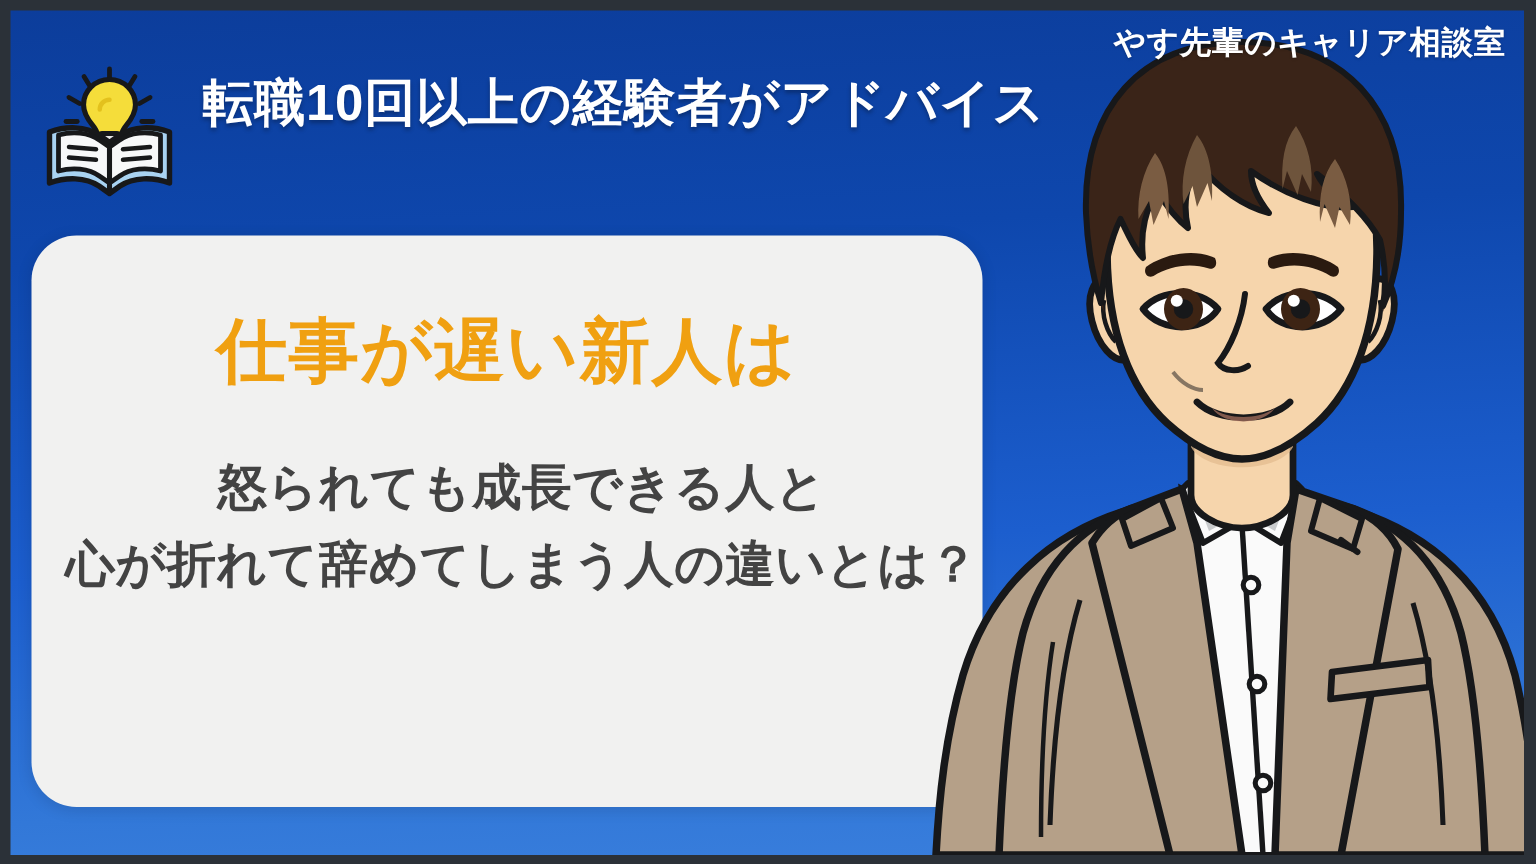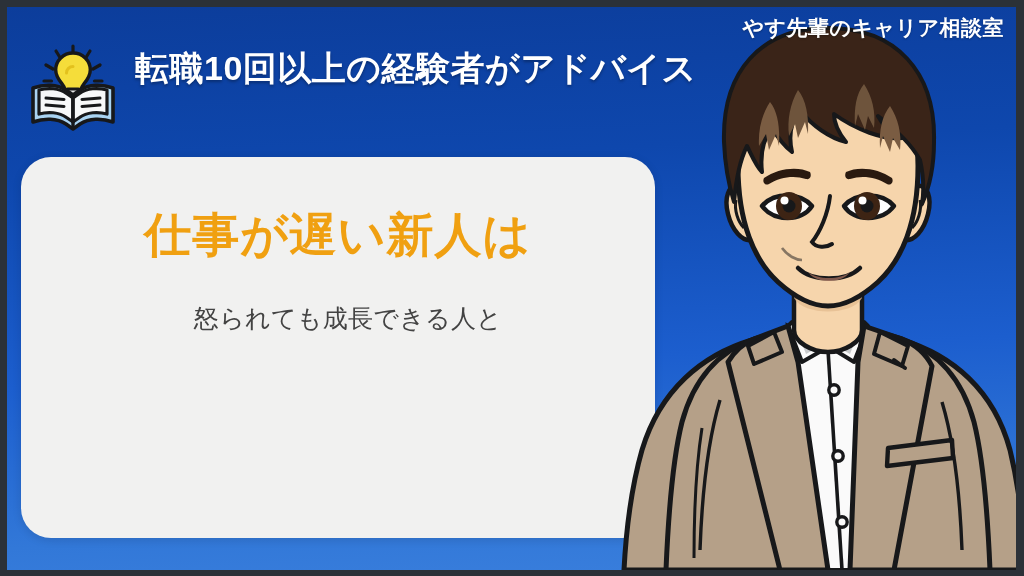--- a/index.html
+++ b/index.html
@@ -98,22 +98,22 @@
     font-weight: 700;
     line-height: 1.28;
     letter-spacing: 1px;
   }
   .title-line { display: block; white-space: nowrap; font-family: Liberation Serif, serif; }
 
   .subtitle-block {
     margin-top: 34px;
     text-align: center;
     color: #434343;
-    font-size: 25px;
-    font-weight: 400;
+    font-size: 33px;
+    font-weight: 700;
     line-height: 1.55;
     letter-spacing: 0.3px;
     margin-left: 20px;
   }
   .subtitle-line { display: block; white-space: nowrap; }
 
   
   .character {
     position: absolute;
     right: -6px;
@@ -172,20 +172,21 @@
 
       <span class="headline">転職10回以上の経験者がアドバイス</span>
     </div>
 
     <div class="card">
       <div class="title-block">
         <span class="title-line">仕事が遅い新人は</span>
       </div>
       <div class="subtitle-block">
         <span class="subtitle-line">怒られても成長できる人と</span>
+        <span class="subtitle-line">心が折れて辞めてしまう人の違いとは？</span>
       </div>
     </div>
 
     <div class="character">
       <svg viewBox="0 0 420 560" xmlns="http://www.w3.org/2000/svg">
         <defs>
           <clipPath id="clipStage">
               <rect x="0" y="0" width="420" height="560"></rect>
             </clipPath>
         </defs>

